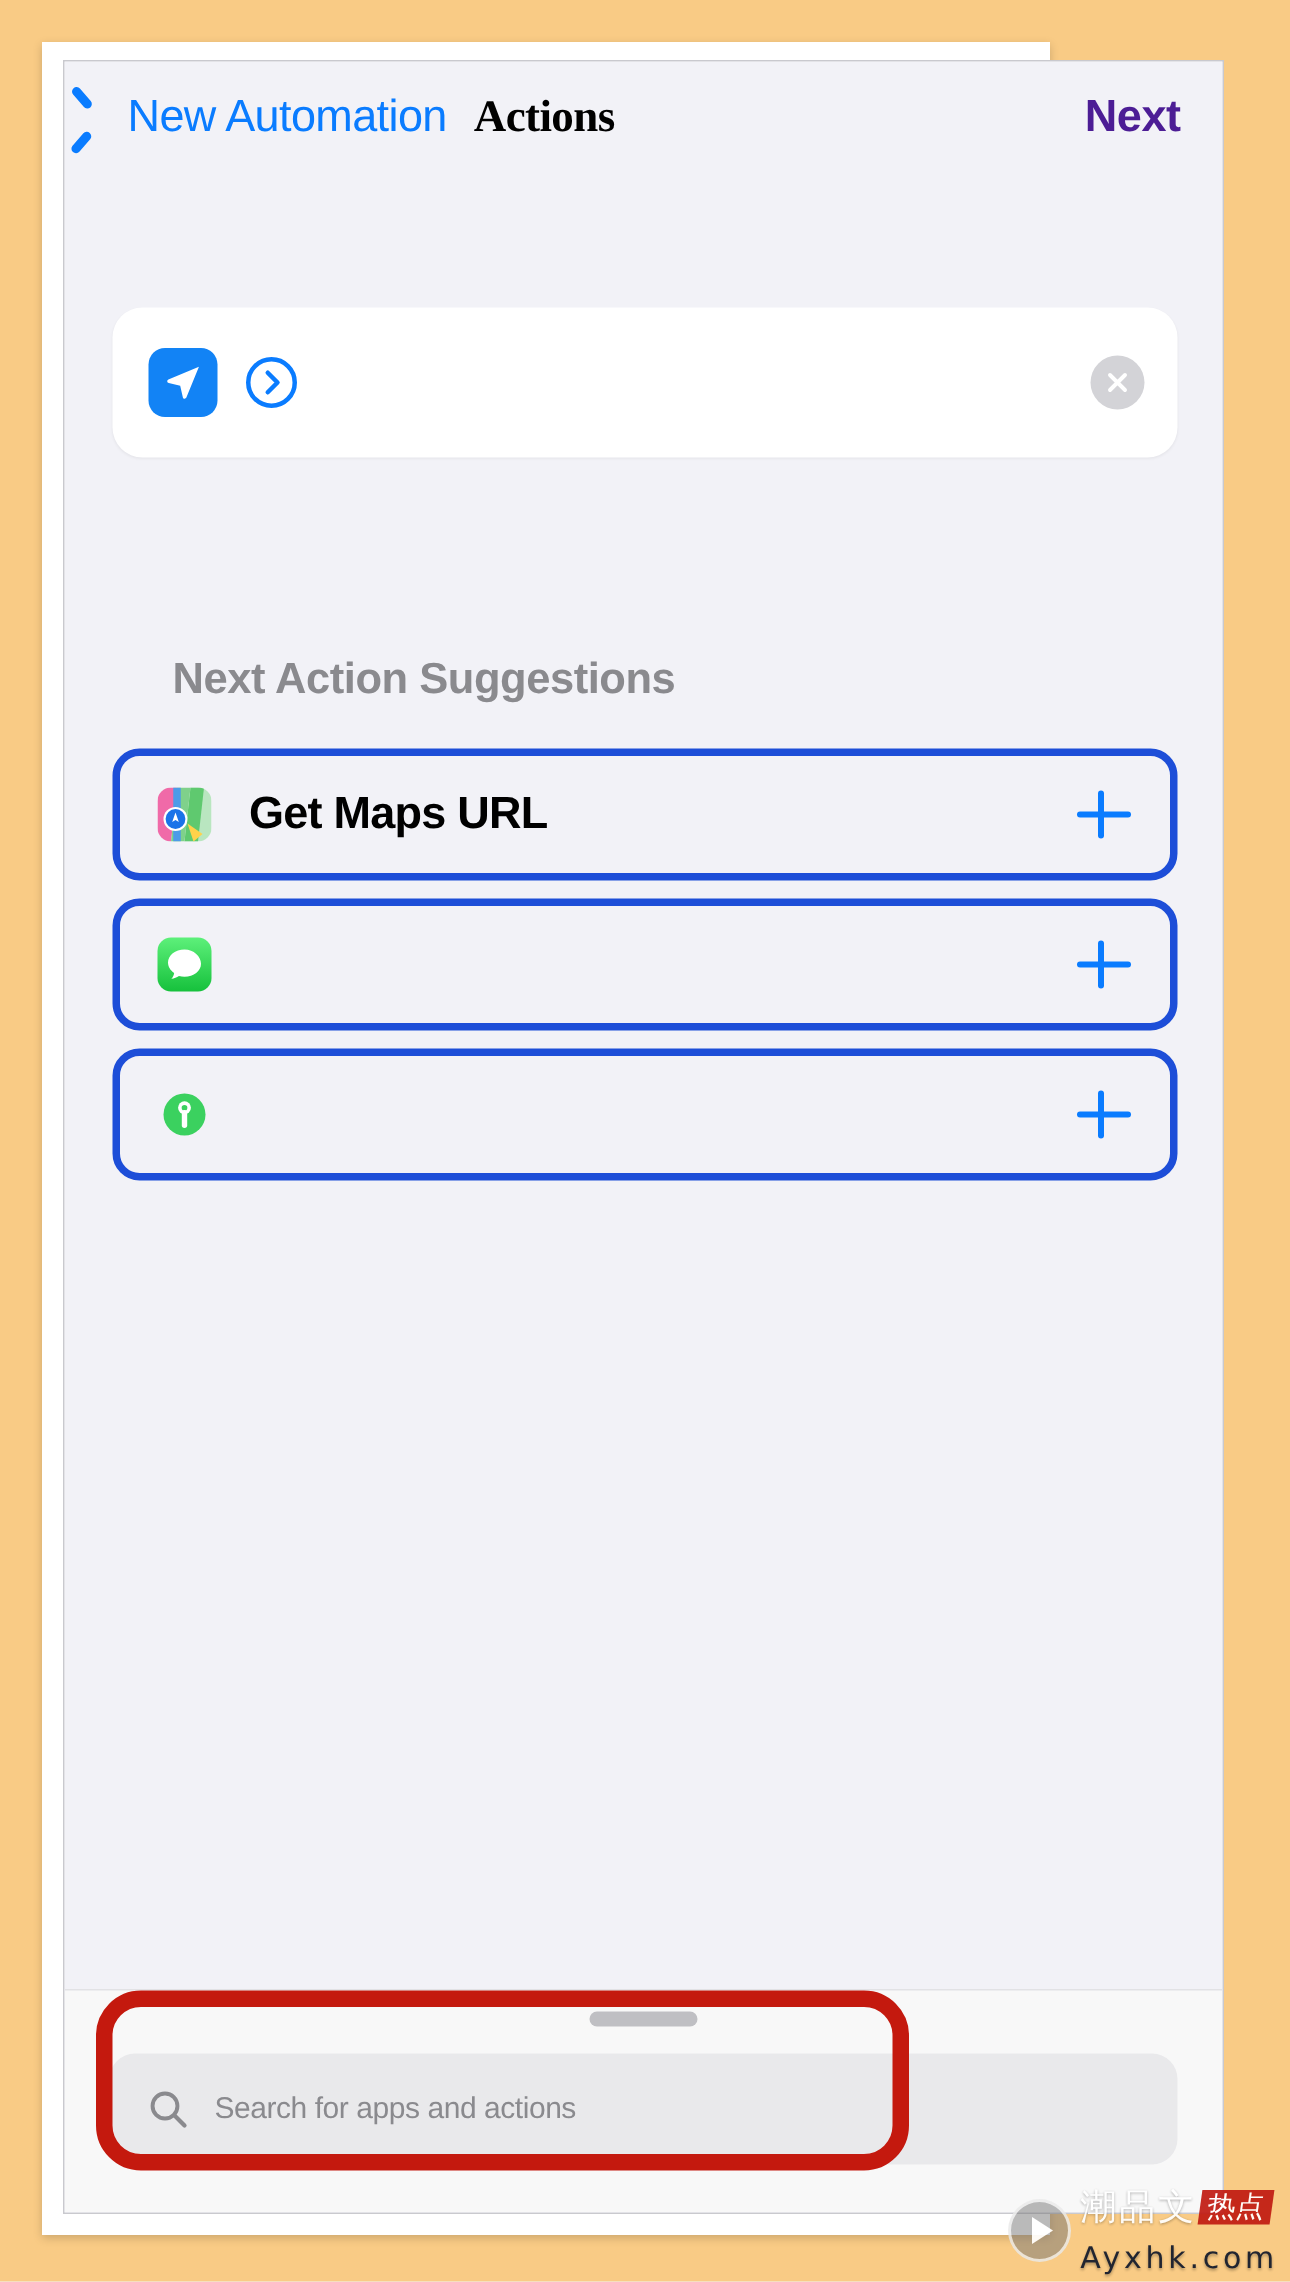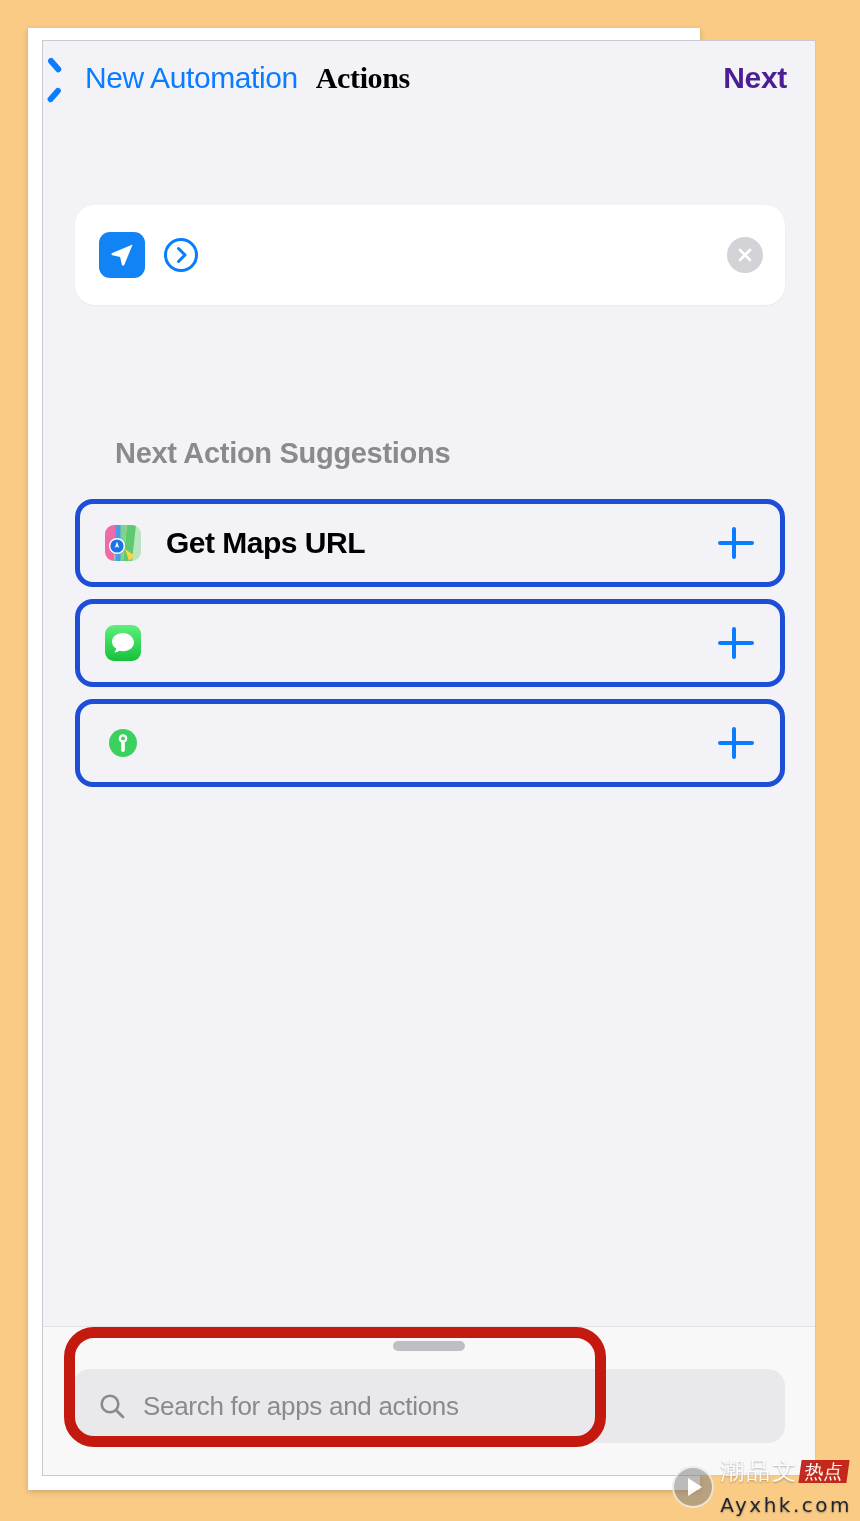--- a/index.html
+++ b/index.html
@@ -263,21 +263,21 @@
     box-sizing: border-box;
     cursor: text;
   }
   .search-icon {
     width: 30px;
     height: 30px;
     flex: 0 0 auto;
   }
   .search-placeholder {
     margin-left: 16px;
-    font-size: 26px;
+    font-size: 20px;
     color: #8A8A8E;
     letter-spacing: -0.3px;
   }
 
   
   .annotation-box {
     position: absolute;
     left: 64px;
     top: 1327px;
     width: 542px;

